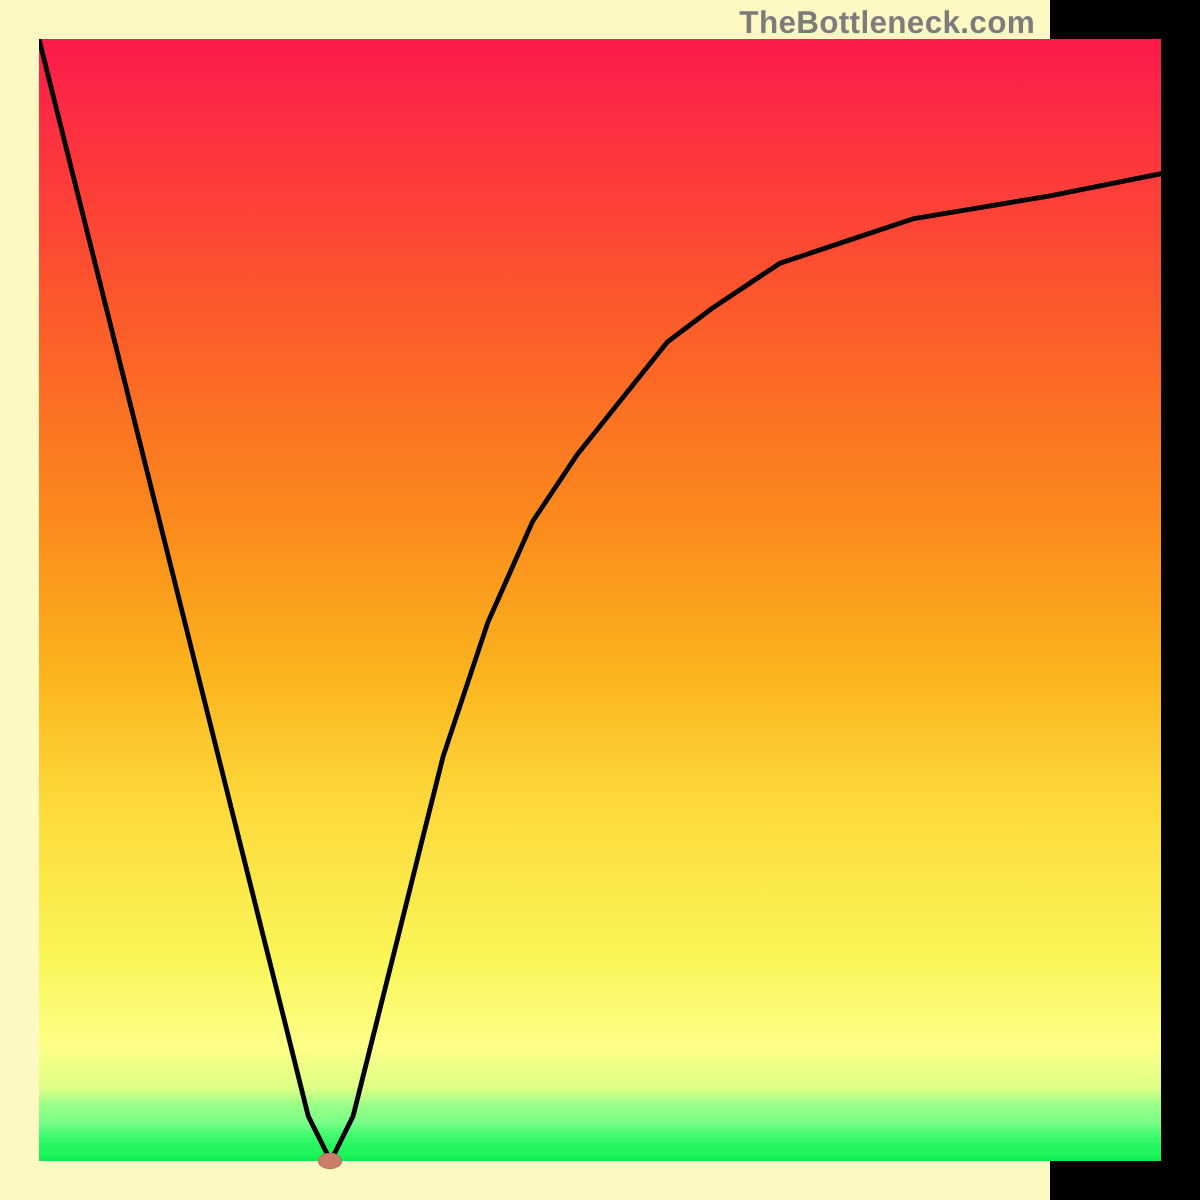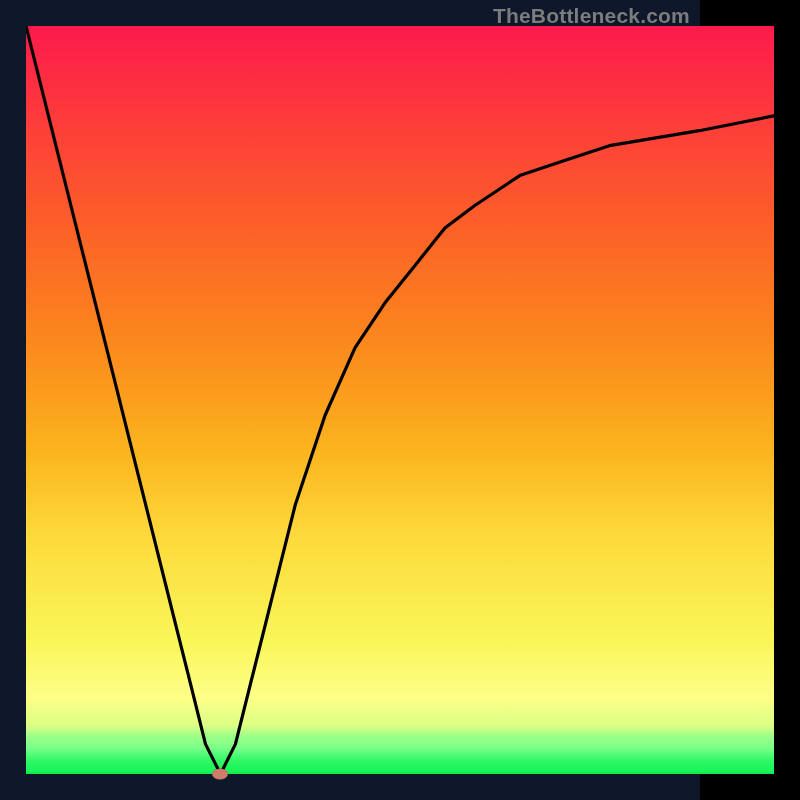--- a/index.html
+++ b/index.html
@@ -8,21 +8,21 @@
     width: 800px;
     height: 800px;
     background: #000000;
     overflow: hidden;
     font-family: Arial, Helvetica, sans-serif;
   }
   .wrap {
     position: relative;
     width: 700px;
     height: 800px;
-    background: #0f172a;
+    background: #fef9c3;
   }
   .plot-area {
     position: absolute;
     left: 26px;
     top: 26px;
     width: 748px;
     height: 748px;
     
     background:
       linear-gradient(

